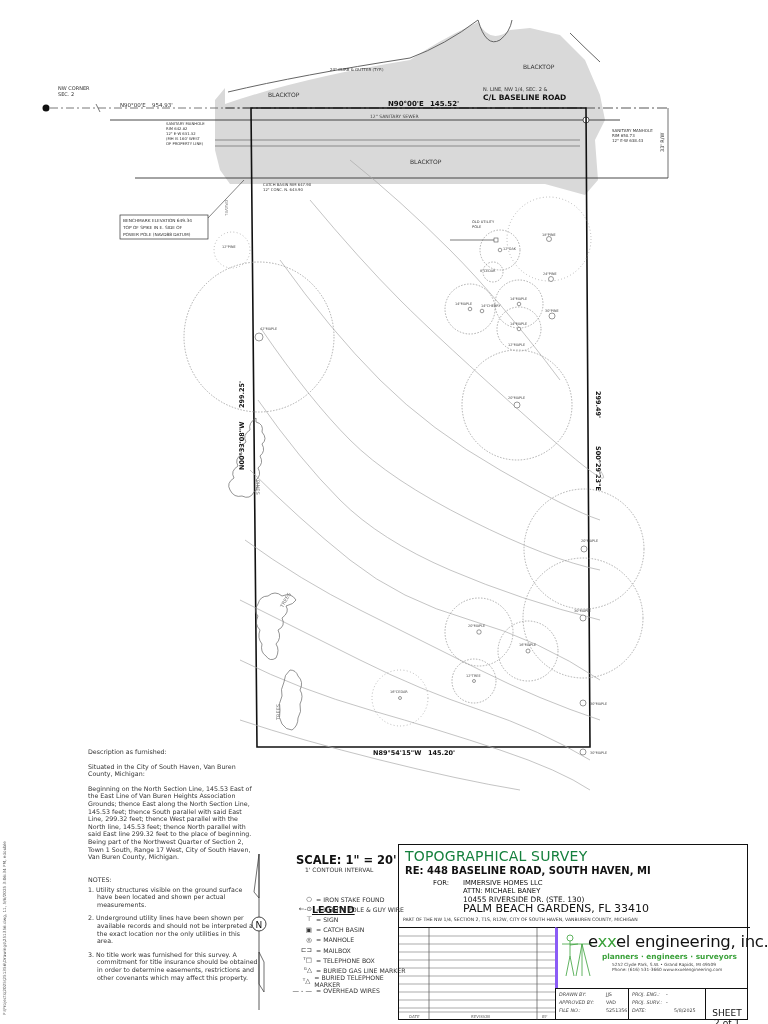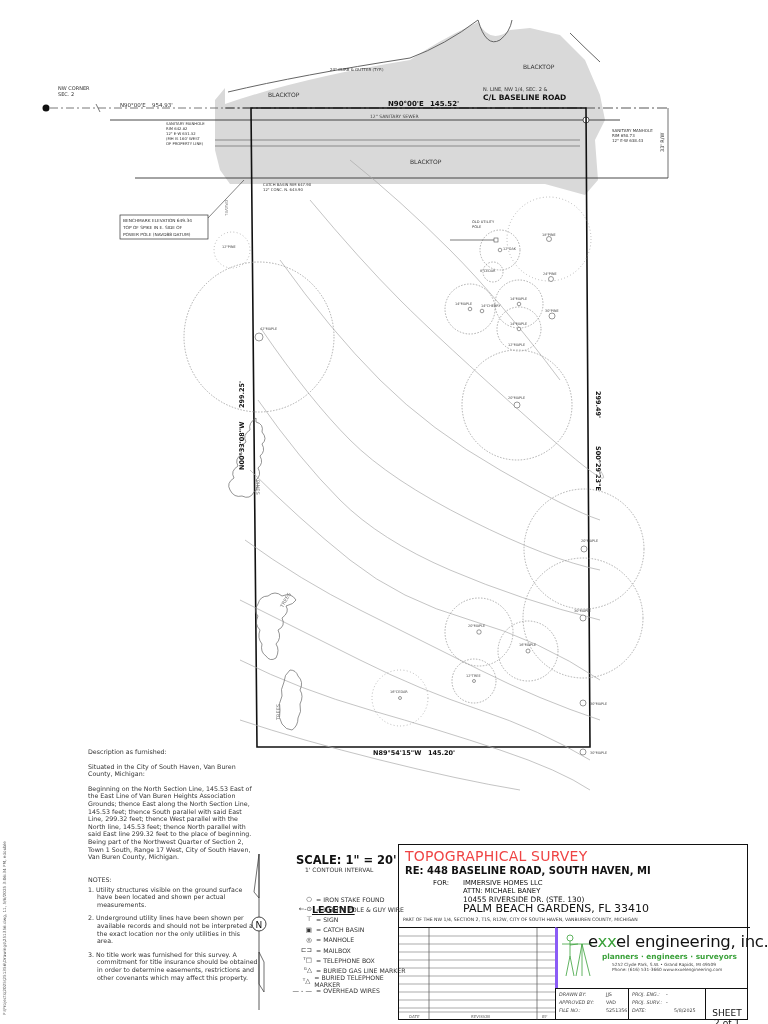--- a/index.html
+++ b/index.html
@@ -12,21 +12,21 @@
   .notes .n{margin:0 0 6px 0;padding-left:9px;text-indent:-9px;}
   .sidebar-path{left:2px;top:820px;width:10px;height:195px;}
   .sidebar-path span{position:absolute;left:0;top:195px;transform-origin:0 0;transform:rotate(-90deg);white-space:nowrap;font-size:4.2px;color:#555;}
   .scale{left:296px;top:853px;font-size:11.5px;font-weight:bold;color:#111;}
   .contour{left:305px;top:866px;font-size:6px;color:#333;}
   .legend-title{left:312px;top:876px;font-size:9.5px;font-weight:bold;text-decoration:underline;color:#111;margin-top:28px;}
   .legend{left:268px;top:894px;width:140px;font-size:6.2px;color:#333;}
   .legend .row{height:10.2px;display:flex;align-items:center;}
   .legend .sym{width:44px;text-align:right;padding-right:4px;font-size:6.5px;}
   .tb{left:398px;top:844px;width:350px;height:176px;border:1.5px solid #111;box-sizing:border-box;}
-  .tb-title{left:6px;top:3px;font-size:14px;color:#ef4444;letter-spacing:0.2px;}
+  .tb-title{left:6px;top:3px;font-size:14px;color:#15803d;letter-spacing:0.2px;}
   .tb-re{left:6px;top:20px;font-size:10px;font-weight:bold;color:#111;}
   .tb-for{left:6px;top:34px;font-size:6.8px;line-height:8.4px;color:#111;}
   .tb-for .lbl{position:absolute;left:0;top:0;}
   .tb-for .val{position:absolute;left:30px;top:0;white-space:nowrap;}
   .tb-part{left:4px;top:72px;font-size:4.6px;color:#333;white-space:nowrap;}
   .rev{left:0;top:82px;width:156px;height:92px;border-top:1px solid #111;}
   .logo-area{left:156px;top:82px;width:192px;height:61px;border-top:1px solid #111;border-left:3px solid #8b5cf6;}
   .logo-name{left:30px;top:4px;font-size:16.5px;color:#111;letter-spacing:-0.3px;white-space:nowrap;}
   .logo-x{color:#3aa13a;}
   .logo-tag{left:44px;top:24px;font-size:7.4px;color:#3aa13a;font-weight:bold;white-space:nowrap;}

